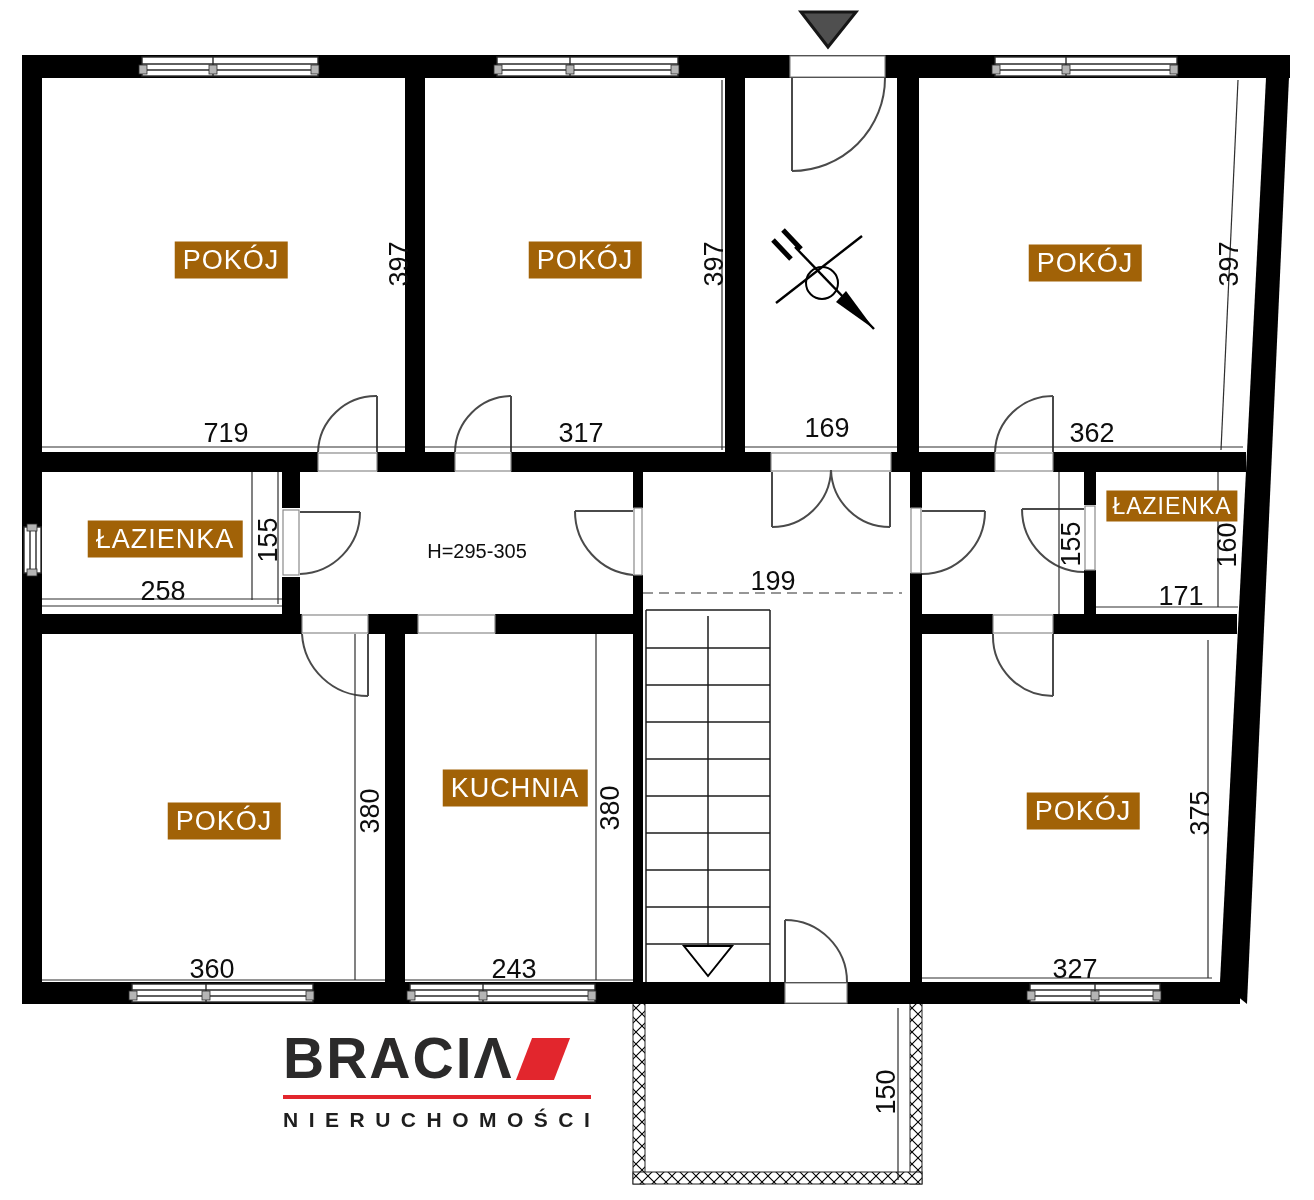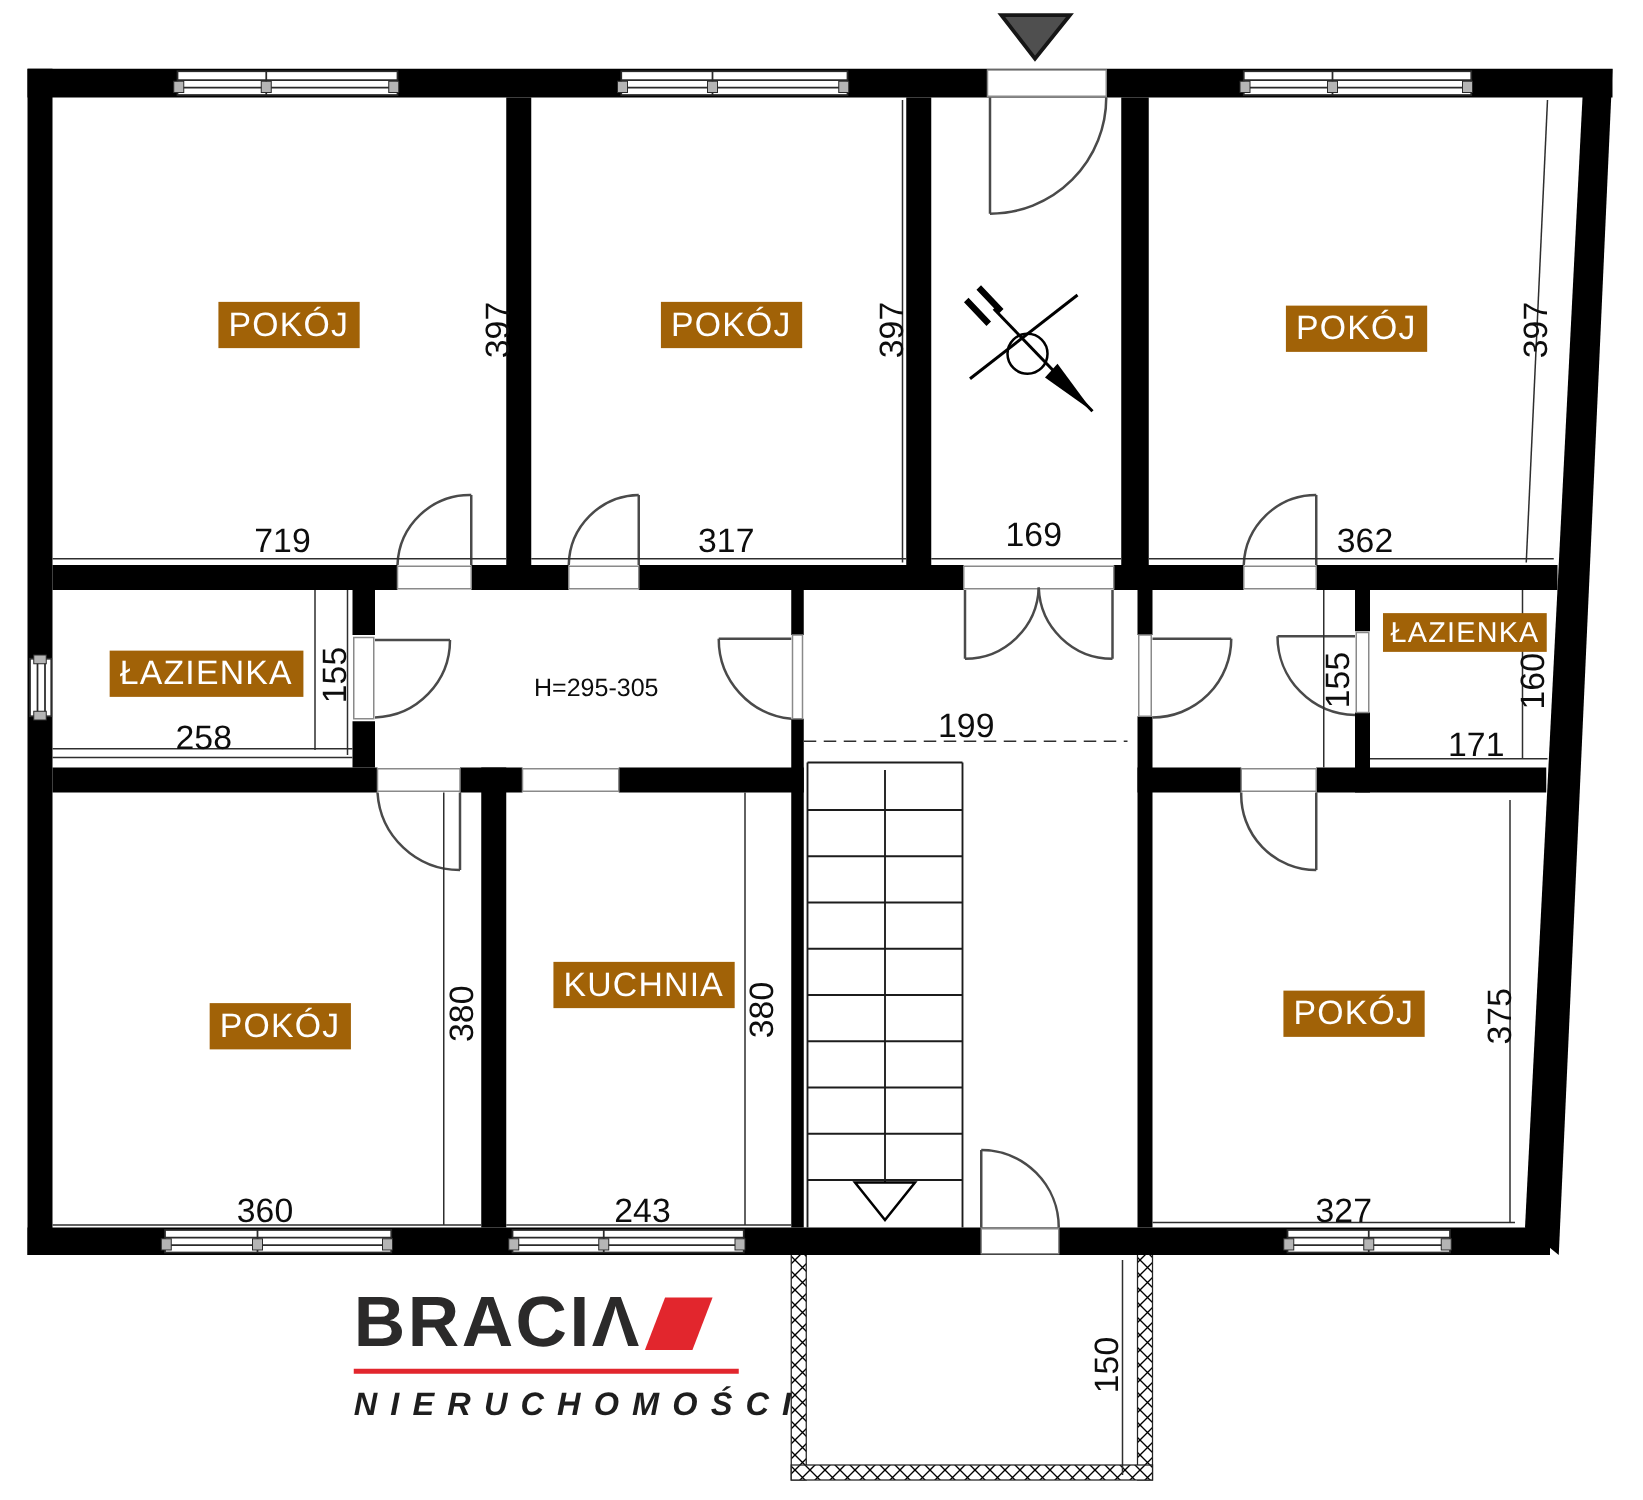--- a/index.html
+++ b/index.html
@@ -9,21 +9,21 @@
   .lbl{position:absolute;transform:translate(-50%,-50%);white-space:nowrap;}
   .room-label{background:#a16207;color:#fff;font-size:27px;padding:3px 8px;letter-spacing:1px;}
   .room-label.small{font-size:23px;padding:2px 6px;}
   .dim{color:#0d0d0d;font-size:27px;}
   .dim.v{transform:translate(-50%,-50%) rotate(-90deg);}
   .note{color:#0d0d0d;font-size:20px;}
   .logo{position:absolute;left:283px;top:1030px;color:#2b2a2a;}
   .logo-row{font-size:57px;font-weight:800;letter-spacing:2px;line-height:1.0;display:flex;align-items:center;}
   .logo-mark{display:inline-block;width:38px;height:42px;margin-left:10px;transform:skewX(-21deg);}
   .logo-underline{width:308px;height:4px;margin-top:8px;}
-  .logo-tagline{font-size:26px;font-weight:700;letter-spacing:10.5px;margin-top:9px;color:#1e1e1e;font-style:italic;}
+  .logo-tagline{font-size:21px;font-weight:700;letter-spacing:10.5px;margin-top:9px;color:#1e1e1e;}
 </style>
 </head>
 <body>
 
 <div class="stage">
 
 <svg width="1314" height="1200" viewBox="0 0 1314 1200">
   <defs>
     <pattern id="xhatch" width="12" height="12" patternUnits="userSpaceOnUse">
       <rect width="12" height="12" fill="#fff"></rect>

